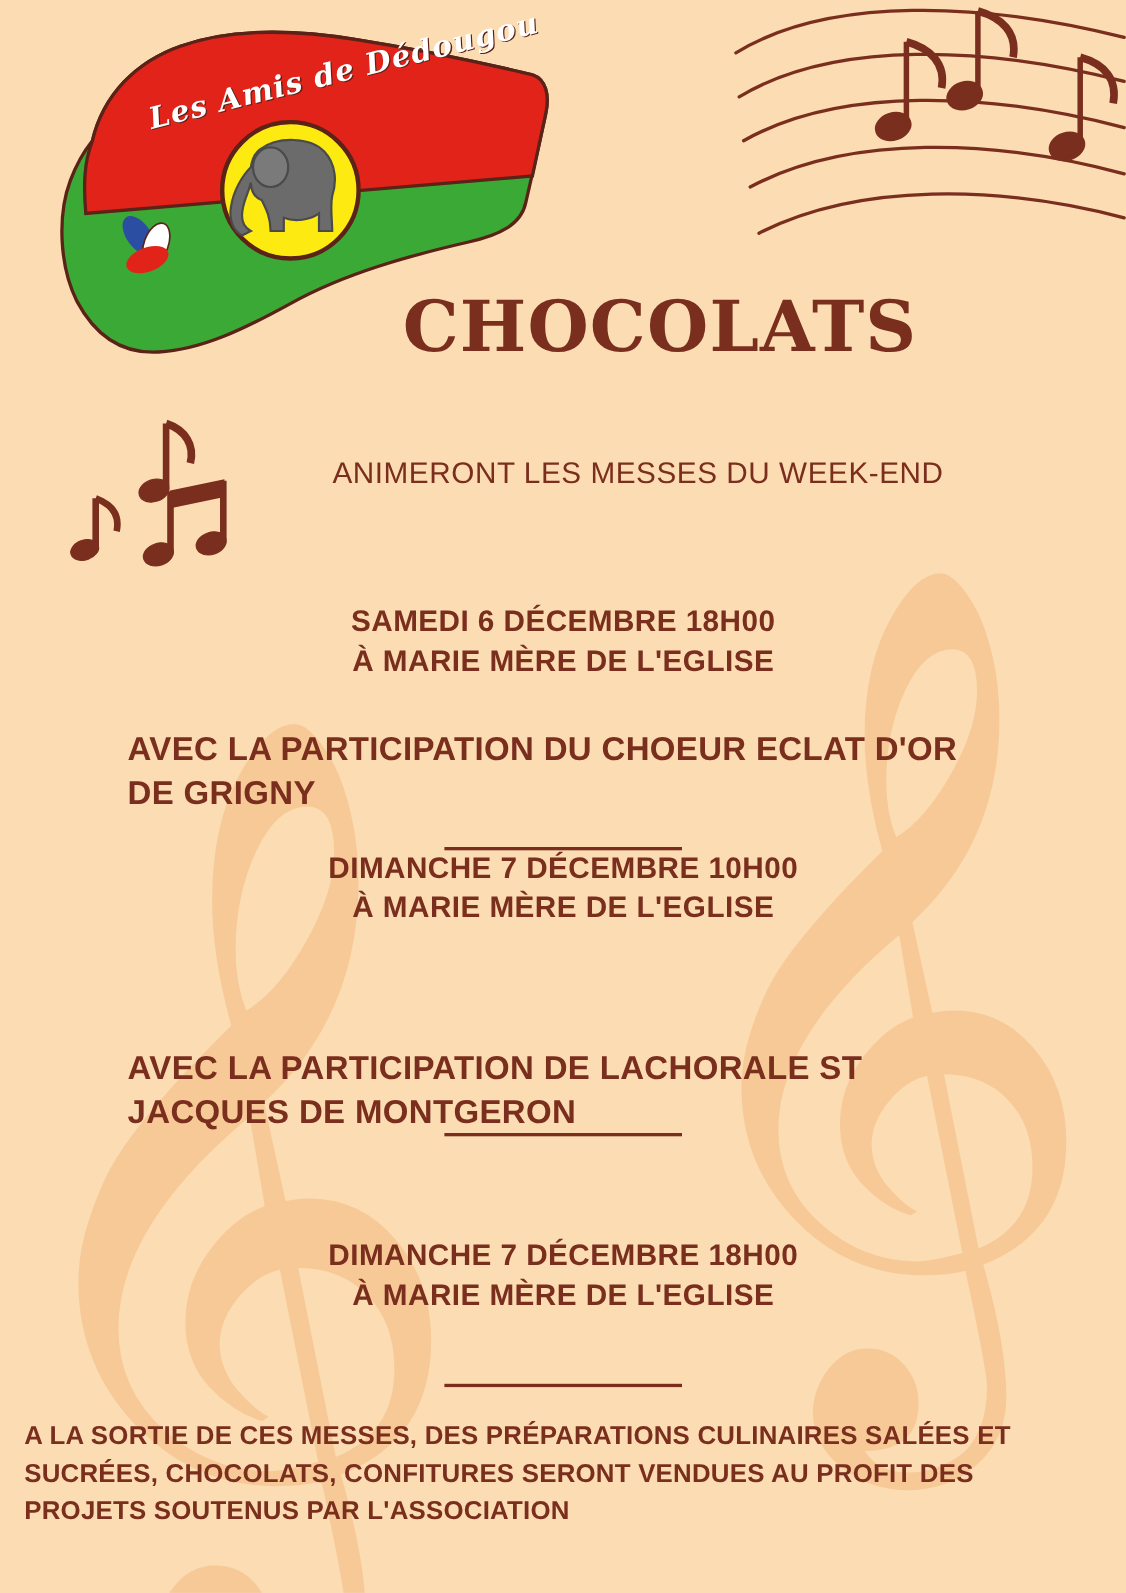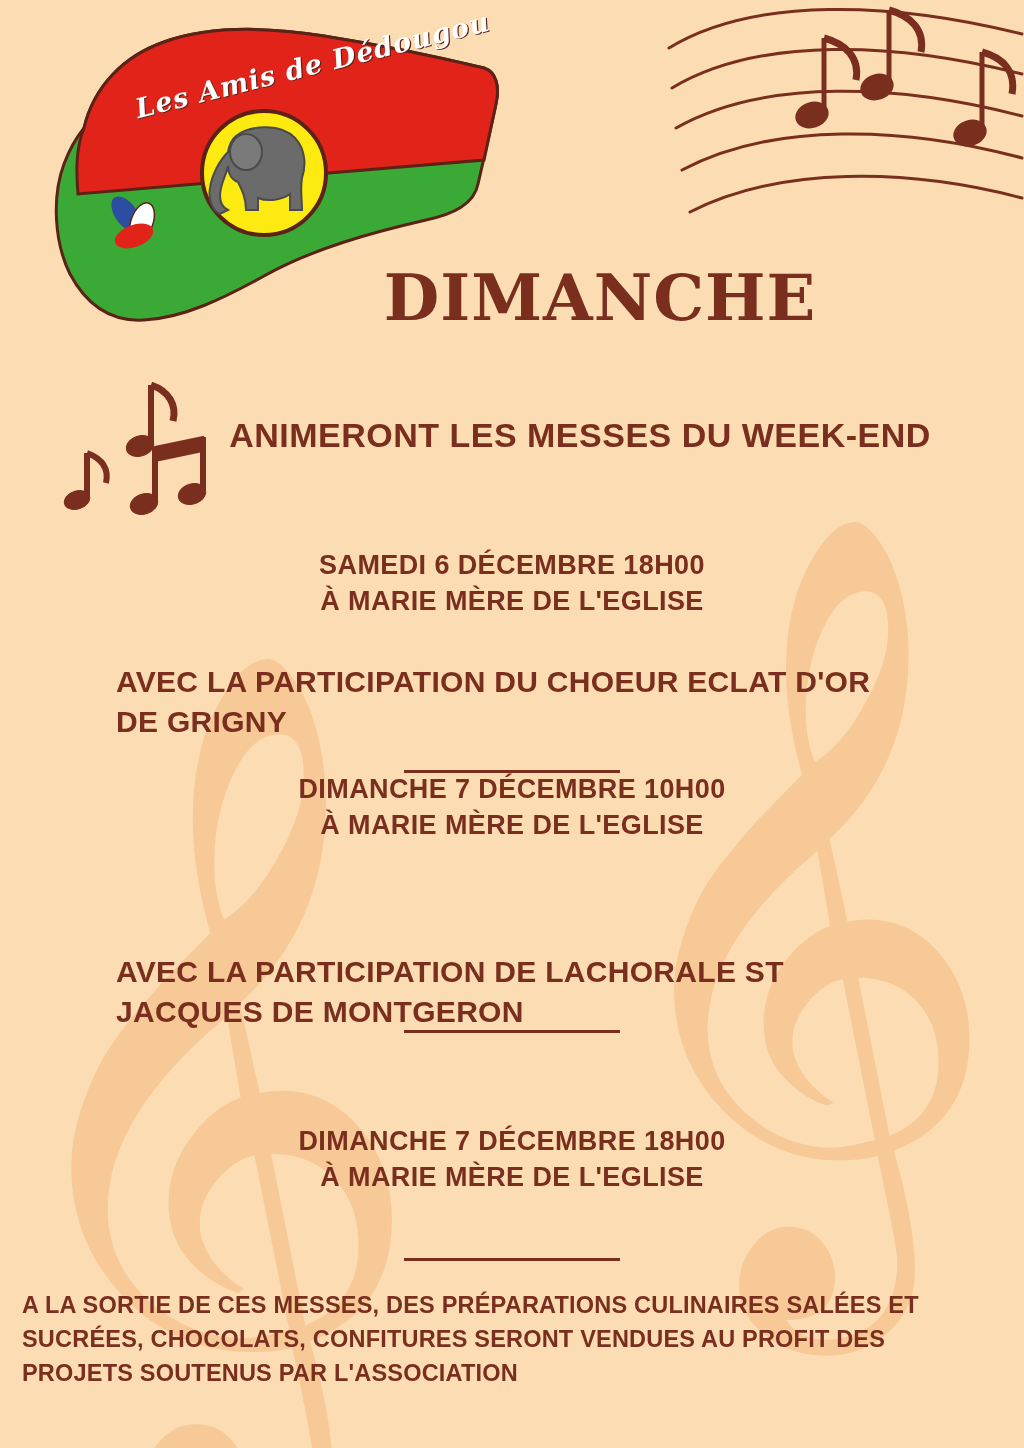--- a/index.html
+++ b/index.html
@@ -96,22 +96,22 @@
     line-height: 1.02;
     letter-spacing: 1px;
     color: #7A2E1E;
     text-align: center;
   }
   .subtitle {
     position: absolute;
     left: 160px;
     top: 412px;
     width: 840px;
-    font-size: 34px;
-    font-weight: bold;
+    font-size: 27px;
+    font-weight: normal;
     line-height: 1.4;
     letter-spacing: 0.5px;
     text-align: center;
   }
 
   .session {
     position: absolute;
     width: 1024px;
     left: 0;
     text-align: center;
@@ -239,21 +239,21 @@
       <g>
         <ellipse cx="112" cy="206" rx="11" ry="20" fill="#2b4ea2" transform="rotate(-35 112 206)"></ellipse>
         <ellipse cx="128" cy="214" rx="11" ry="20" fill="#ffffff" stroke="#5b2217" stroke-width="1.5" transform="rotate(20 128 214)"></ellipse>
         <ellipse cx="120" cy="228" rx="11" ry="20" fill="#E2231A" transform="rotate(70 120 228)"></ellipse>
       </g>
     </g>
   </svg>
   <div class="logo-caption">Les Amis de Dédougou</div>
 
   <div class="title">
-    <div>DIMANCHE</div>
+    <div>CHOCOLATS</div>
   </div>
 
   <div class="subtitle">
     <div>ANIMERONT LES MESSES DU WEEK-END</div>
   </div>
 
   <div class="session" style="top:548px;">
     <div class="session-when">SAMEDI 6 DÉCEMBRE 18H00</div>
     <div class="session-when">À MARIE MÈRE DE L'EGLISE</div>
   </div>

